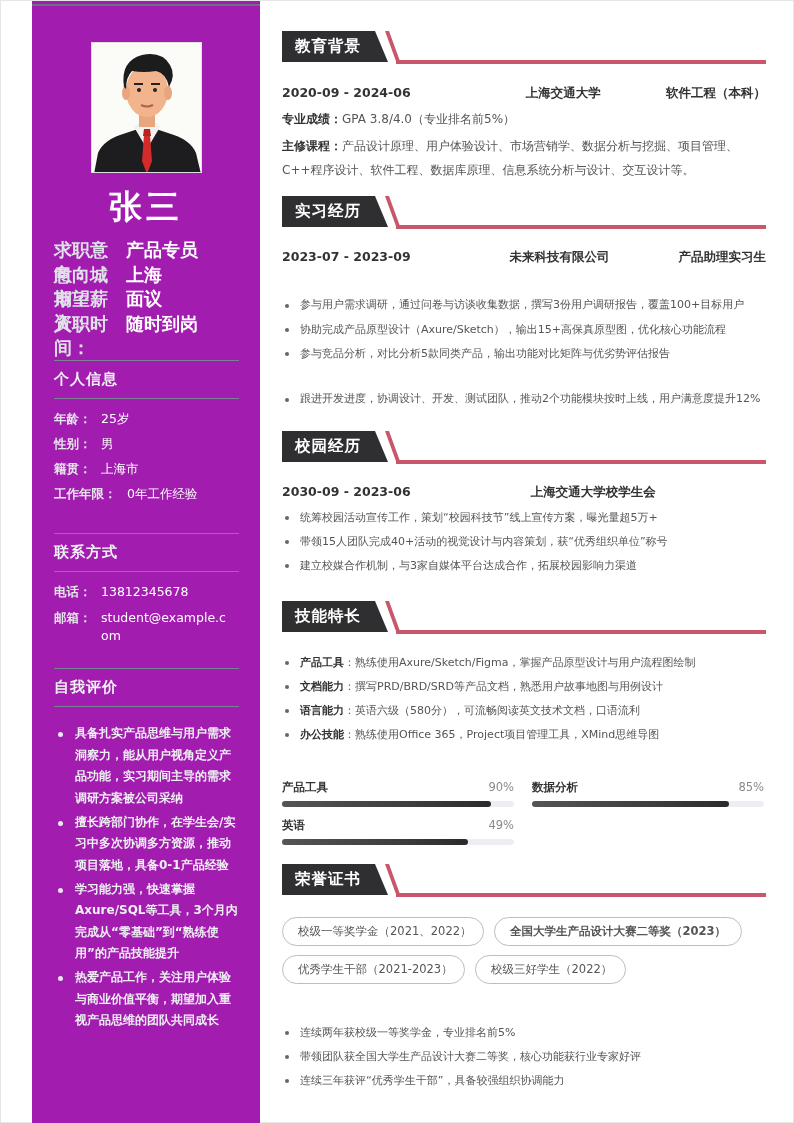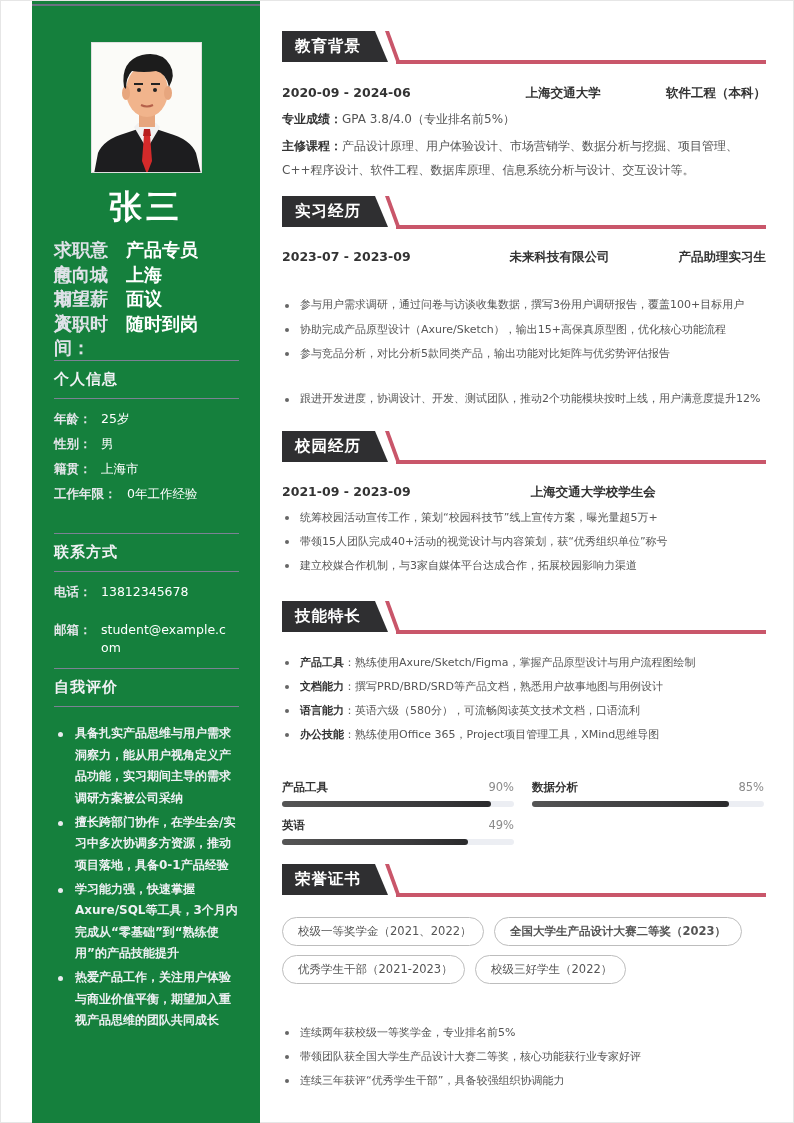--- a/index.html
+++ b/index.html
@@ -3,21 +3,21 @@
 <meta charset="utf-8">
 <style>
   * { margin: 0; padding: 0; box-sizing: border-box; }
   html, body { width: 794px; height: 1123px; background: #ffffff; overflow: hidden; }
   body { font-family: "DejaVu Sans", "Liberation Sans", sans-serif; color: #444; position: relative; }
   .page { position: relative; width: 794px; height: 1123px; border: 1px solid #e6e6e6; }
 
   
   .sidebar {
     position: absolute; left: 31px; top: 0; width: 228px; height: 1123px;
-    background: #15803d; color: #fff; padding: 0 21px;
+    background: #a21caf; color: #fff; padding: 0 21px;
   }
   .sidebar .topline { position: absolute; left: 0; right: 0; top: 3px; height: 2px; background: #6b7182; }
   .photo {
     position: absolute; left: 59px; top: 41px; width: 111px; height: 131px;
     background: #fbfbf9; border: 1px solid #e0e0e0; overflow: hidden;
   }
   .name {
     position: absolute; left: 0; right: 0; top: 184px; text-align: center;
     font-size: 33px; font-weight: bold; letter-spacing: 4px; color: #fff;
   }
@@ -166,21 +166,21 @@
 
     <div class="block" style="top:532px;">
       <div class="divider"></div>
       <div class="sec-title" style="margin-top:9px;">联系方式</div>
       <div class="divider" style="margin-top:9px;"></div>
       <div style="margin-top:7px;">
         <div class="kv">
           <span class="k" style="width:47px;">电话：</span>
           <span class="v">13812345678</span>
         </div>
-        <div class="kv" style="line-height:18px; margin-top:17px;">
+        <div class="kv" style="line-height:18px; margin-top:5px;">
           <span class="k" style="width:47px;">邮箱：</span>
           <span class="v" style="width:130px; word-break:break-all;">student@example.com</span>
         </div>
       </div>
     </div>
 
     <div class="block" style="top:667px;">
       <div class="divider"></div>
       <div class="sec-title" style="margin-top:9px;">自我评价</div>
       <div class="divider" style="margin-top:9px;"></div>
@@ -228,21 +228,21 @@
       <li>参与竞品分析，对比分析5款同类产品，输出功能对比矩阵与优劣势评估报告</li>
       <li class="tight">跟进开发进度，协调设计、开发、测试团队，推动2个功能模块按时上线，用户满意度提升12%</li>
     </ul>
 
     <div class="sec-head" style="top:430px;">
       <div class="tab">校园经历</div>
       <div class="slash"></div>
       <div class="line"></div>
     </div>
     <div class="meta-row" style="top:483px; justify-content:flex-start;">
-      <span>2021-09 - 2023-09</span>
+      <span>2030-09 - 2023-06</span>
       <span style="margin-left:120px;">上海交通大学校学生会</span>
     </div>
     <ul class="bullets" style="top:505px;">
       <li>统筹校园活动宣传工作，策划“校园科技节”线上宣传方案，曝光量超5万+</li>
       <li>带领15人团队完成40+活动的视觉设计与内容策划，获“优秀组织单位”称号</li>
       <li>建立校媒合作机制，与3家自媒体平台达成合作，拓展校园影响力渠道</li>
     </ul>
 
     <div class="sec-head" style="top:600px;">
       <div class="tab">技能特长</div>

